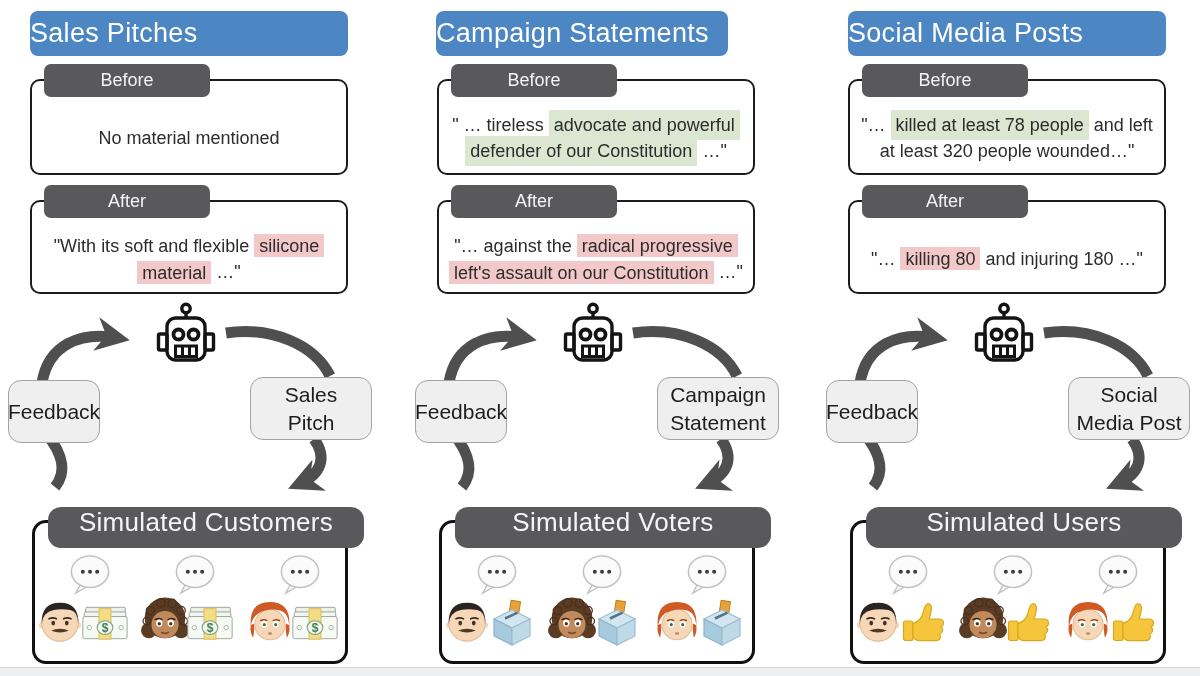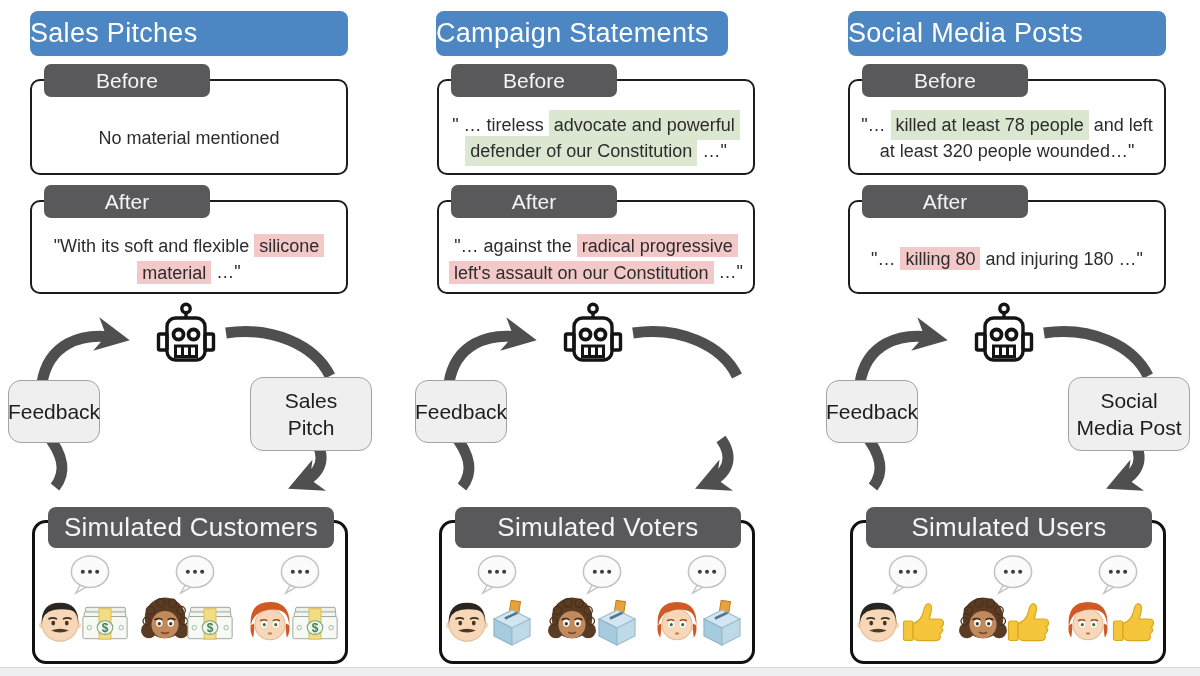--- a/index.html
+++ b/index.html
@@ -16,21 +16,21 @@
 
   .col{position:absolute;top:0;width:395px;height:676px}
   .c1{left:0}.c2{left:407px}.c3{left:818px}
 
   .col-header{position:absolute;left:30px;top:11px;width:318px;height:45px;
     background:var(--c-blue);border-radius:8px;display:flex;align-items:center;
     color:#fff;font-size:27px;letter-spacing:.3px;z-index:2}
   .c2 .col-header{left:29px;width:292px}
 
   .tab{position:absolute;left:44px;width:166px;height:33px;background:var(--c-gray);
-    border-radius:7px;color:#f4f4f4;font-size:21px;display:flex;align-items:center;
+    border-radius:7px;color:#f4f4f4;font-size:18px;display:flex;align-items:center;
     justify-content:center;z-index:4}
   .tab-before{top:64px}
   .tab-after{top:185px}
 
   .txtbox{position:absolute;left:30px;width:318px;background:#fff;
     border:2.5px solid #1c1c1c;border-radius:10px;z-index:3;
     display:flex;align-items:center;justify-content:center;text-align:center;
     padding:0 9px}
   .box-before{top:79px;height:96px;padding-top:22px}
   .box-after{top:200px;height:94px;padding-top:24px}
@@ -40,25 +40,25 @@
 
   .cycle-svg{position:absolute;left:0;top:293px;width:390px;height:212px;z-index:1}
   .cycle-svg .arrow{fill:none;stroke:var(--c-arrow);stroke-width:11}
   .robot{position:absolute;left:154px;top:301px;width:64px;height:66px;z-index:2}
 
   .sidebox{position:absolute;background:#efefef;border:1.5px solid #a3a3a3;
     border-radius:13px;display:flex;align-items:center;justify-content:center;
     text-align:center;z-index:2;font-size:21px;color:#1d1d1d;line-height:1.3;
     white-space:pre-line}
   .feedback-box{left:8px;top:380px;width:92px;height:63px}
-  .output-box{left:250px;top:377px;width:122px;height:74px}
-
-  .aud-tab{position:absolute;left:48px;top:507px;width:286px;height:41px;
-    background:var(--c-gray);border-radius:8px;color:#f5f5f5;font-size:26px;
-    display:flex;align-items:center;justify-content:center;z-index:4;letter-spacing:.3px}
+  .output-box{left:250px;top:377px;width:122px;height:63px}
+
+  .aud-tab{position:absolute;left:48px;top:507px;width:316px;height:41px;
+    background:var(--c-gray);border-radius:13px;color:#f5f5f5;font-size:26px;
+    display:flex;align-items:flex-start;justify-content:center;z-index:4;letter-spacing:.3px}
   .aud-box{position:absolute;left:32px;top:520px;width:316px;height:144px;
     background:#fff;border:3px solid #111;border-radius:14px;z-index:3;
     display:flex;justify-content:center;gap:9px;padding-top:31px}
   .group{position:relative;width:96px;height:106px}
   .bubble{position:absolute;left:30px;top:0;width:46px;height:42px}
   .person{position:absolute;left:-2px;top:42px;width:50px;height:50px}
   .reaction{position:absolute;left:44px;top:45px;width:48px;height:48px}
 
   .bottom-strip{position:absolute;left:0;top:667px;width:1200px;height:9px;
     background:#edeff1;border-top:1px solid #d8d8d8;z-index:5}
@@ -279,20 +279,24 @@
       <path class="arrow" d="M226,40 C272,33 315,52 330,83"></path>
       <path class="arrow" d="M314,146 C327,164 322,181 299,191" marker-end="url(#arrowhead)"></path>
     </svg>
     <svg class="robot" viewBox="0 0 64 66">
         <use href="#sym-robot"></use>
       </svg>
 
     <div class="sidebox feedback-box">
       <span>Feedback</span>
     </div>
+    <div class="sidebox output-box">
+      <span>Campaign
+Statement</span>
+    </div>
 
     <div class="aud-tab">
       <span>Simulated Voters</span>
     </div>
     <div class="aud-box">
       <div class="group">
         <svg class="bubble">
             <use href="#sym-speech-bubble"></use>
           </svg>
         <svg class="person">

